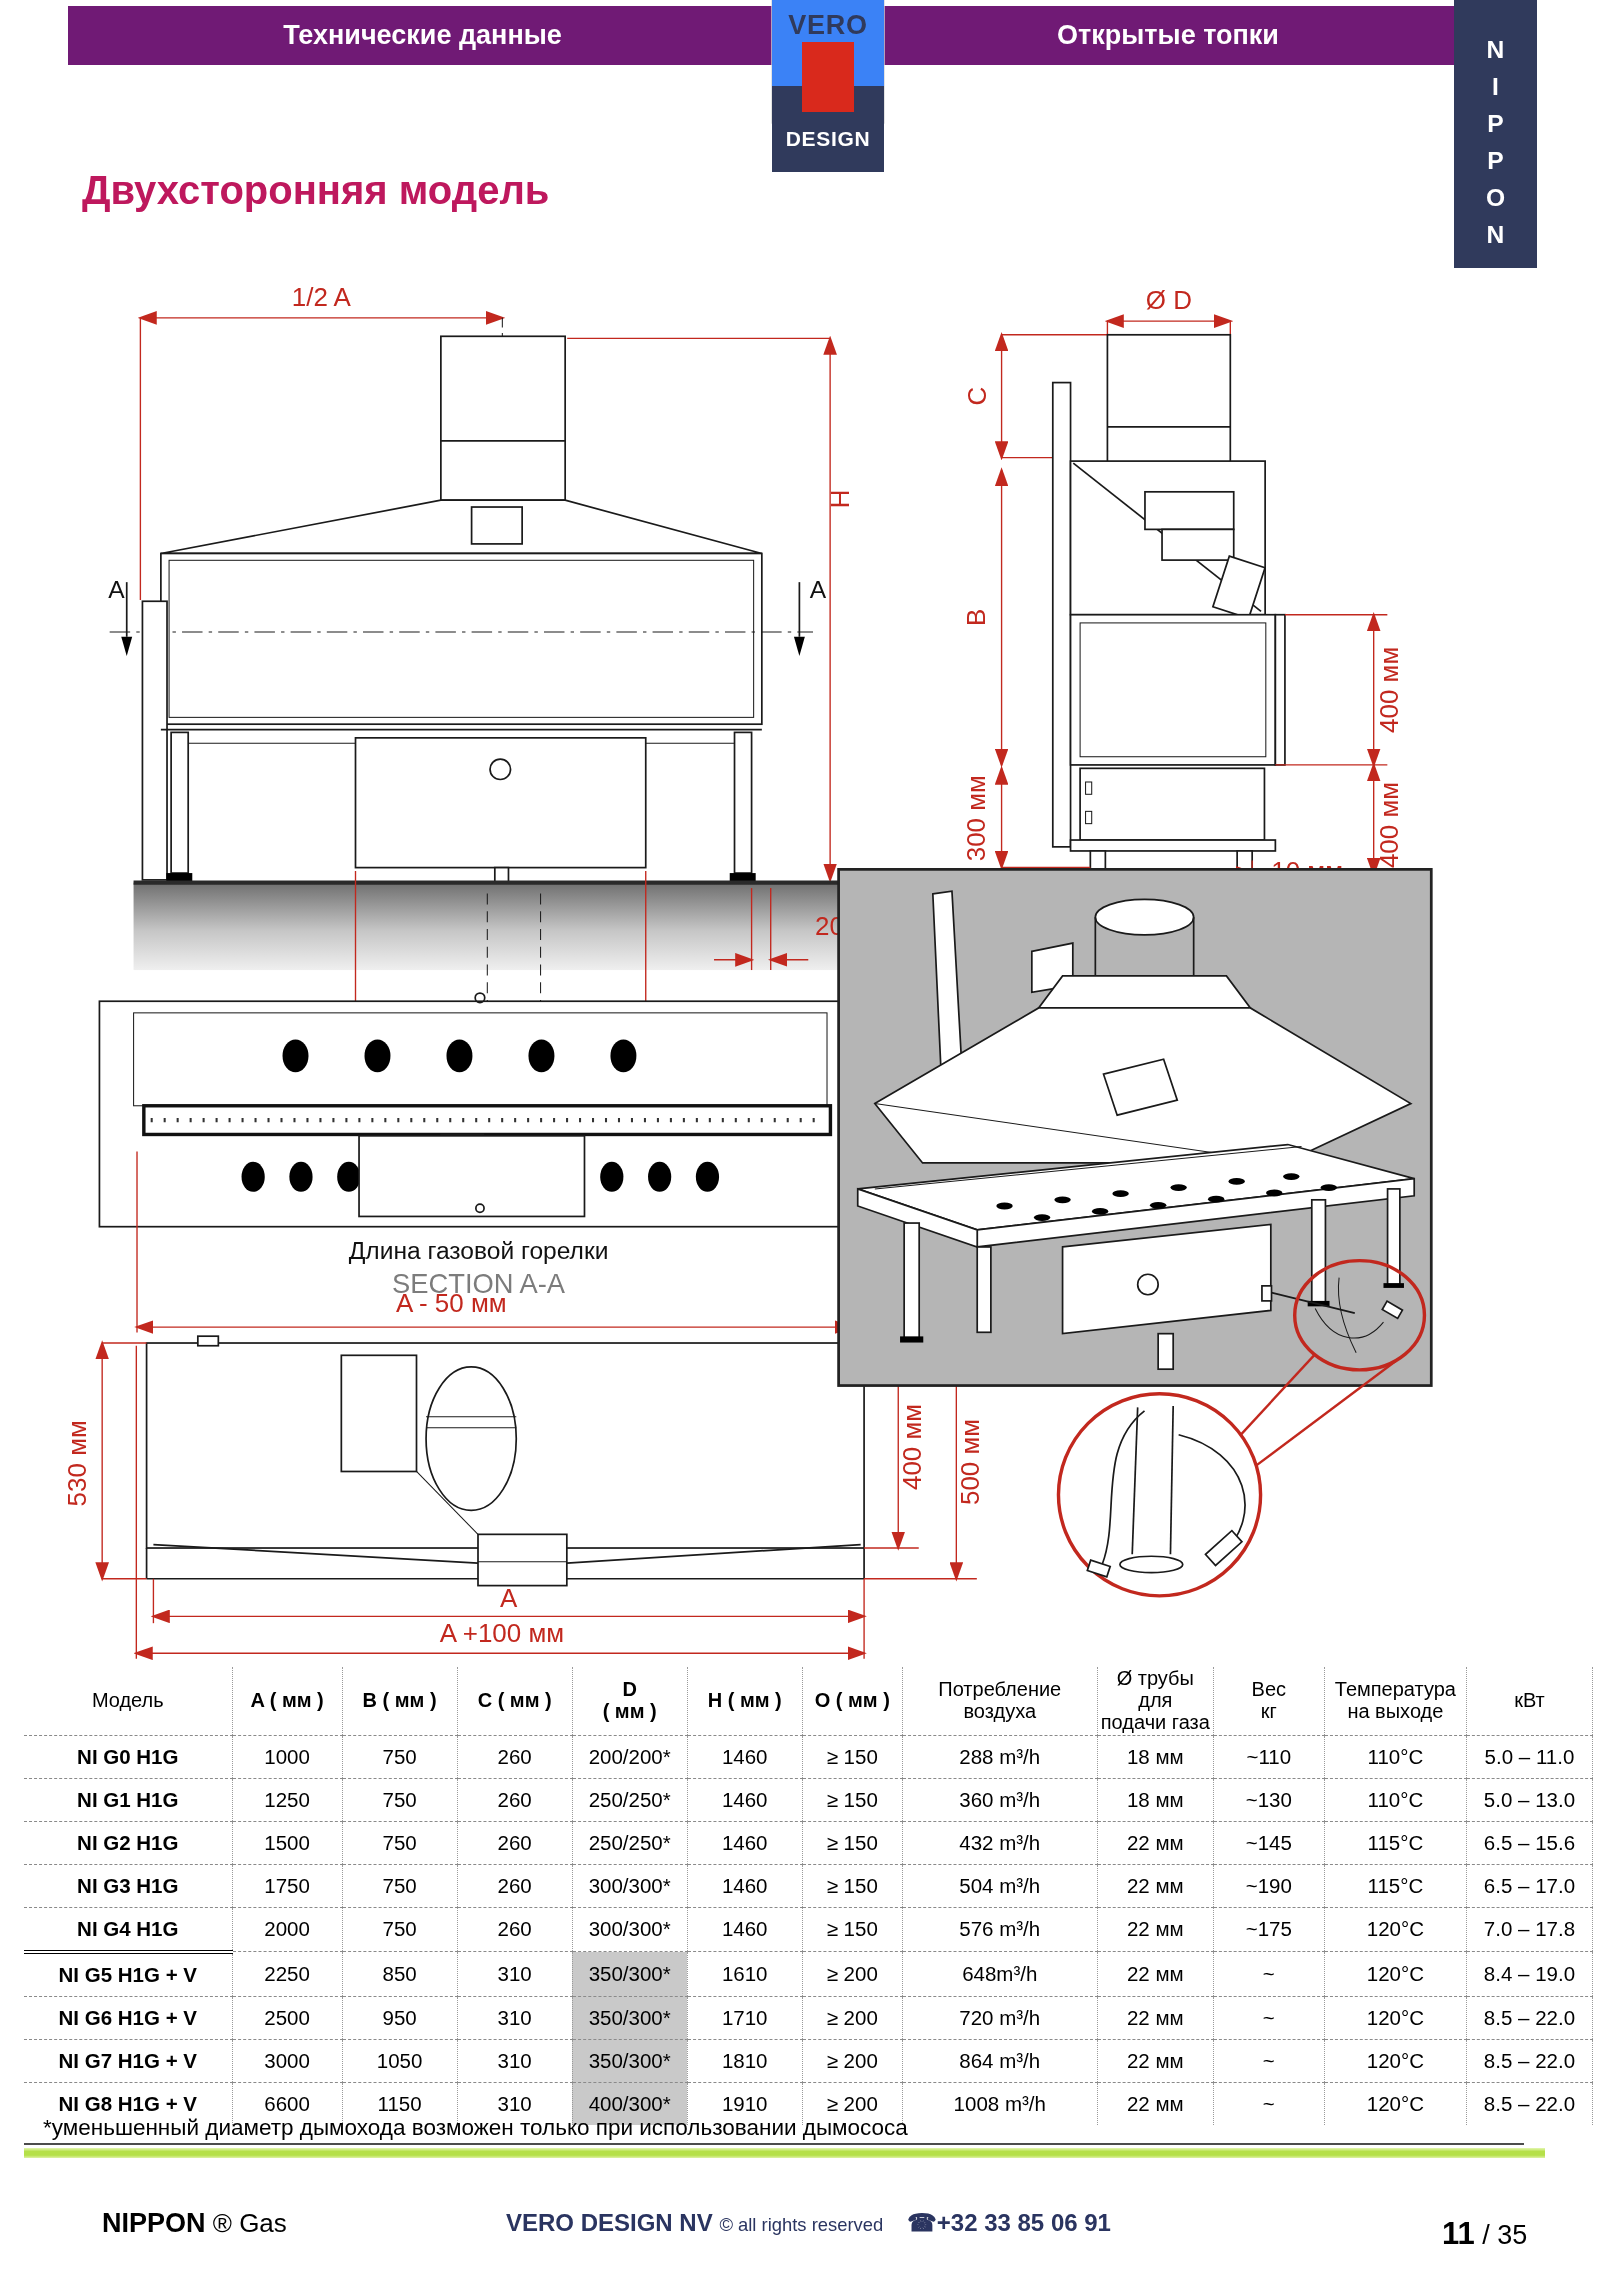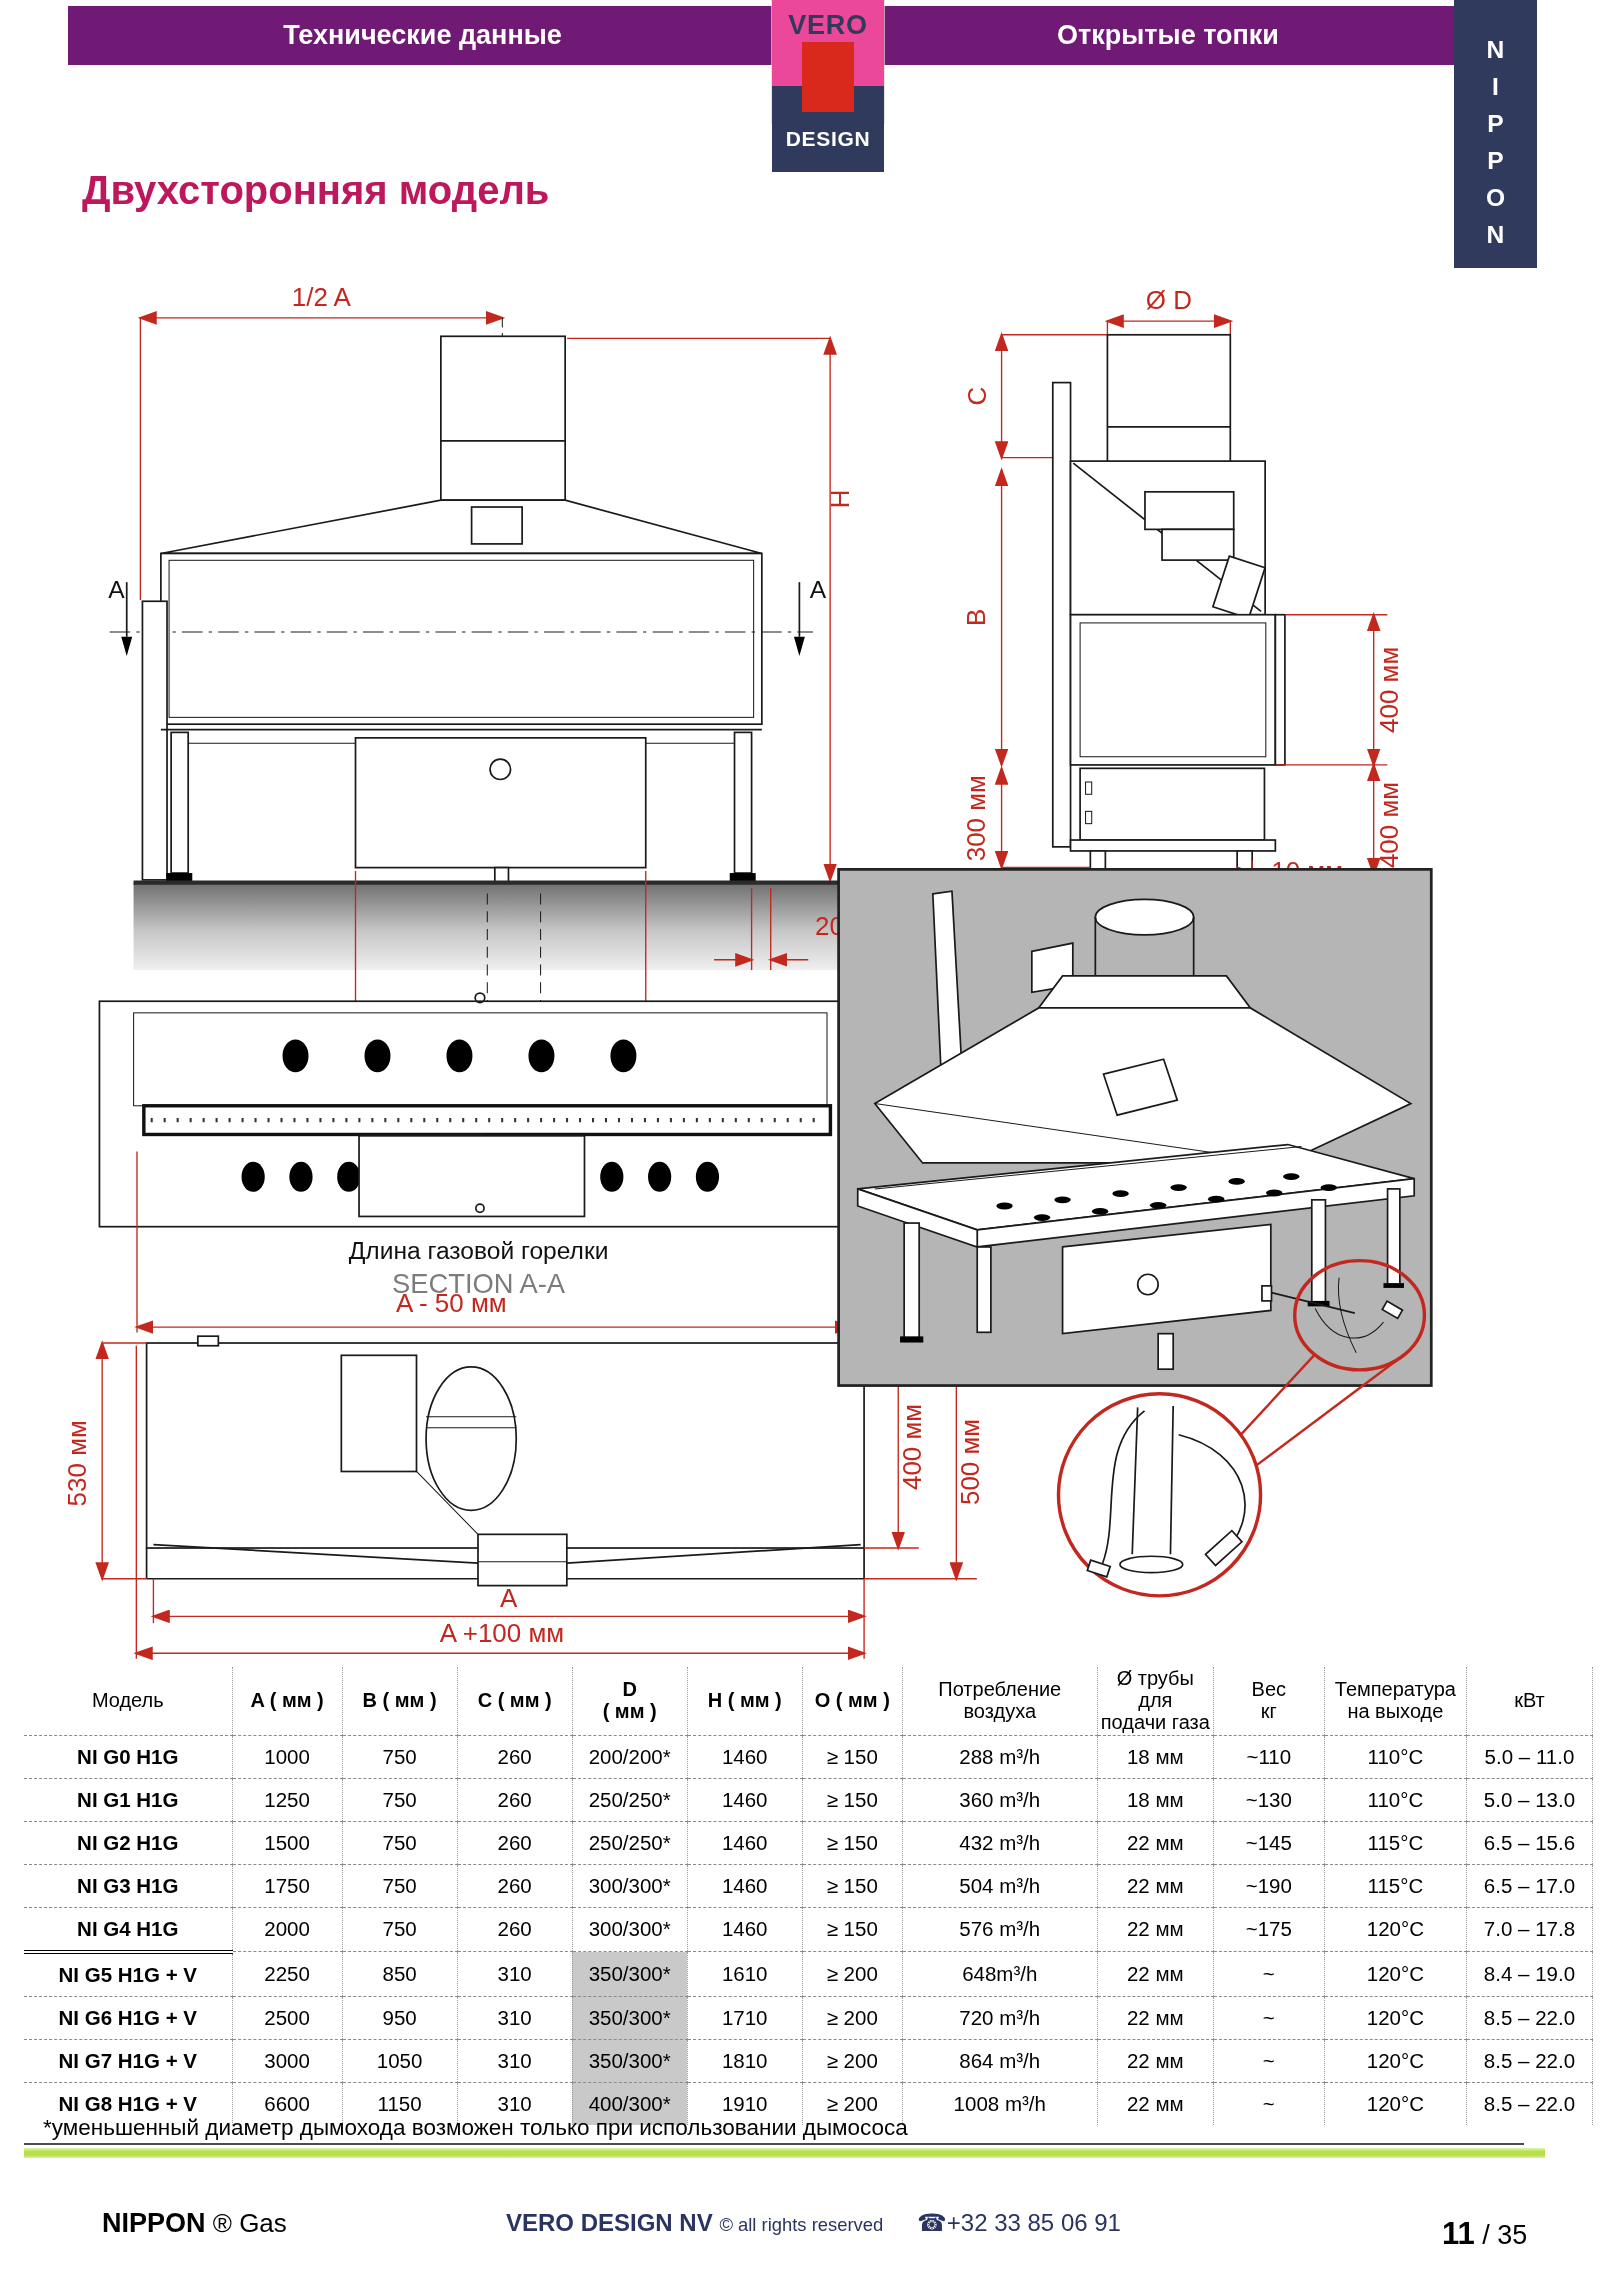--- a/index.html
+++ b/index.html
@@ -4,21 +4,21 @@
 <style>
   html,body{margin:0;padding:0;background:#888;}
   #page{position:relative;width:1617px;height:2284px;background:#ffffff;overflow:hidden;
         font-family:"Liberation Sans",sans-serif;color:#111;}
   .abs{position:absolute;}
   
   .banner{background:#701a75;color:#fff;font-weight:bold;font-size:27px;
           display:flex;align-items:center;justify-content:center;}
   #banner-left{left:68px;top:5.5px;width:709px;height:59px;}
   #banner-right{left:877px;top:5.5px;width:582px;height:59px;}
-  #logo{left:772px;top:0;width:112px;height:123px;background:#ec4899;box-shadow:0 0 0 0.7px #d8d8d8;}
+  #logo{left:772px;top:0;width:112px;height:123px;background:#3b82f6;box-shadow:0 0 0 0.7px #d8d8d8;}
   #logo .navy-half{position:absolute;left:0;top:86px;width:112px;height:86px;background:#303a5c;}
   #logo .vero{position:absolute;left:0;top:9.6px;width:112px;text-align:center;
               color:#303a5c;font-weight:bold;font-size:27px;letter-spacing:0.7px;}
   #logo .redsq{position:absolute;left:30px;top:42px;width:52px;height:70px;background:#d9291c;}
   #logo .design{position:absolute;left:0;top:127px;width:112px;text-align:center;
                 color:#fff;font-weight:bold;font-size:21px;letter-spacing:0.7px;}
   #nippon-tab{left:1454px;top:0;width:83px;height:268px;background:#303a5c;
               display:flex;flex-direction:column;align-items:center;padding-top:31px;box-sizing:border-box;}
   #nippon-tab span{color:#fff;font-weight:bold;font-size:24.6px;line-height:37px;}
   #page-title{left:82px;top:168px;font-size:40px;font-weight:bold;color:#be185d;}
@@ -49,21 +49,21 @@
   #divider-line{left:24px;top:2143px;width:1500px;height:2px;background:#4c4c4c;}
   #green-bar{left:24px;top:2148px;width:1521px;height:10.2px;
              background:linear-gradient(to bottom,#e4f6b2,#b5e049 35%,#b5e049 72%,#def2a4);}
   
   #footer{left:0;top:2201px;width:1617px;height:55px;}
   #footer .brand{position:absolute;left:102px;top:6.8px;font-size:26px;color:#000;}
   #footer .brand b{font-size:27px;font-weight:bold;}
   #footer .center{position:absolute;left:506px;top:8.2px;color:#2a3460;font-size:24px;}
   #footer .center .co{font-weight:bold;}
   #footer .center .rights{font-size:18.4px;}
-  #footer .center .phone{margin-left:27px;font-weight:normal;}
+  #footer .center .phone{margin-left:17px;font-weight:bold;}
   #footer .pageno{position:absolute;left:1442px;top:2.7px;font-size:27px;color:#000;margin-top:12px;}
   #footer .pageno b{font-size:31px;font-weight:bold;}
 </style>
 </head>
 <body>
 
 <div id="page">
 
   <div id="banner-left" class="abs banner">
     <span>Технические данные</span>

